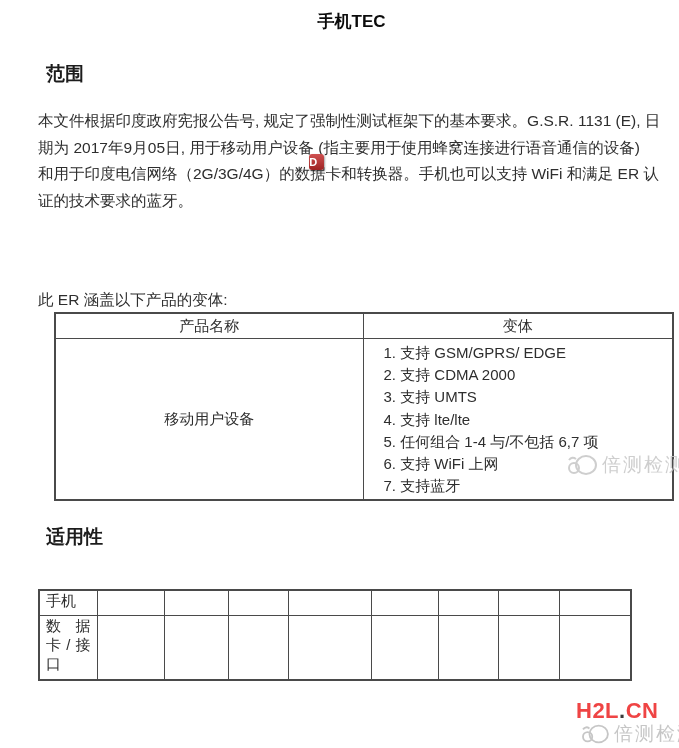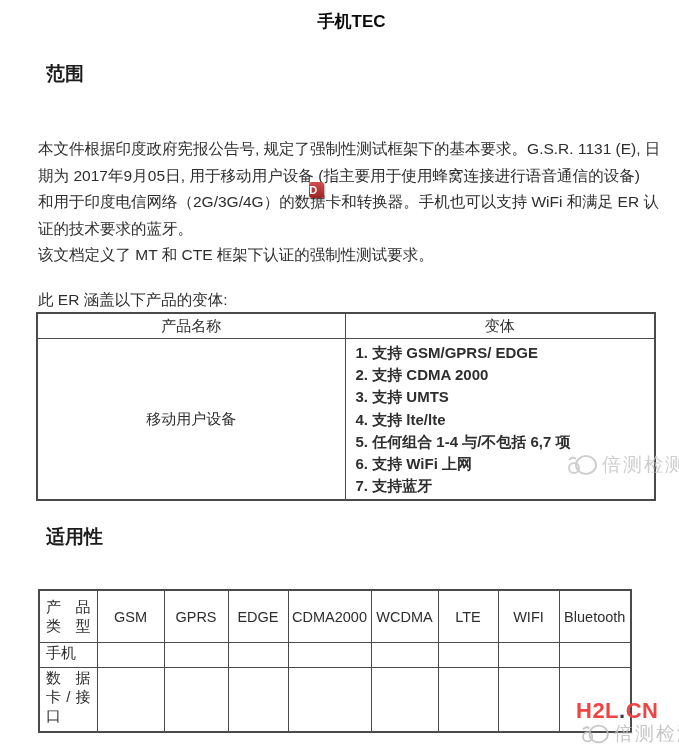--- a/index.html
+++ b/index.html
@@ -8,44 +8,44 @@
     font-family:"Liberation Sans","DejaVu Sans",sans-serif;
     color:#2e2e2e; overflow:hidden;
   }
   .doc-title {
     position:absolute; left:12px; top:10px; width:679px; text-align:center;
     font-size:17px; font-weight:bold; color:#0b0b0b;
   }
   .h-scope {
     position:absolute; left:46px; top:61px; font-size:19px; font-weight:bold; color:#1c1c1c;text-align:right;
   }
-  .para1 { position:absolute; left:38px; top:136px; width:602px; font-size:15.5px; }
+  .para1 { position:absolute; left:38px; top:108px; width:602px; font-size:15.5px; }
   .pline { height:26.5px; line-height:26.5px; white-space:nowrap;
            text-align:justify; text-align-last:justify; }
   .pline.last { text-align:left; text-align-last:left; }
   .para2 { position:absolute; left:38px; top:245px; width:602px; font-size:15.5px; line-height:20px; }
   .variants-intro { position:absolute; left:38px; top:290px; width:602px; font-size:15.5px; }
 
   
   .d-wrap { position:relative; display:inline-block; }
   .d-wrap .covered { color:#3a3a3a; }
   .d-badge {
     position:absolute; left:-1px; top:-7px; width:15px; height:16px;
     background:linear-gradient(#cf5050,#9d2323); border-radius:3px;
     color:#ffffff; font-size:11px; font-weight:bold; line-height:16px; text-align:center;
     box-shadow:1px 1.5px 2px rgba(0,0,0,0.35);
   }
 
   
   table { border-collapse:collapse; table-layout:fixed; position:absolute; background:transparent; }
-  .t1 { left:36px; top:312px; width:618px; border:2px solid #4a4a4a; }
+  .t1 { left:54px; top:312px; width:618px; border:2px solid #4a4a4a; }
   .t1 th, .t1 td { border:1.5px solid #4a4a4a; font-weight:normal; font-size:15px; color:#2e2e2e; }
   .t1 th { height:22px; text-align:center; vertical-align:middle; }
   .t1 .prod-cell { height:158px; text-align:center; vertical-align:middle; }
-  .t1 .var-cell { vertical-align:top; padding:3px 4px 0 10px;font-weight:bold; }
+  .t1 .var-cell { vertical-align:top; padding:3px 4px 0 20px; }
   .t1 .var-item { line-height:22.2px; white-space:nowrap; }
 
   .h-appl { position:absolute; left:46px; top:524px; font-size:19px; font-weight:bold; color:#1c1c1c;font-family:Liberation Serif, serif; }
 
   .t2 { left:38px; top:589px; width:592px; border:2px solid #4a4a4a; }
   .t2 th, .t2 td { border:1.5px solid #4a4a4a; font-weight:normal; font-size:14.5px; color:#2e2e2e; padding:0; }
   .t2 th { height:47px; text-align:center; vertical-align:middle; }
   .t2 th.jcell, .t2 td.jcell {
     text-align:justify; text-align-last:justify; padding:2px 6px; font-size:15px;
   }
@@ -76,21 +76,20 @@
 
   <div class="h-scope">范围</div>
 
   <div class="para1">
     <div class="pline">本文件根据印度政府宪报公告号, 规定了强制性测试框架下的基本要求。G.S.R. 1131 (E), 日</div>
     <div class="pline">期为 2017年9月05日, 用于移动用户设备 (指主要用于使用蜂窝连接进行语音通信的设备)</div>
     <div class="pline"><span>和用于印度电信网络（2G/3G/4G）的数</span><span class="d-wrap"><span class="covered">据</span><span class="d-badge">D</span></span><span>卡和转换器。手机也可以支持 WiFi 和满足 ER 认</span></div>
     <div class="pline last">证的技术要求的蓝牙。</div>
   </div>
 
-  <div class="para2">该文档定义了 MT 和 CTE 框架下认证的强制性测试要求。</div>
 
   <div class="variants-intro">此 ER 涵盖以下产品的变体:</div>
 
   <table class="t1">
     <colgroup>
         <col style="width:308px">
         <col style="width:310px">
       </colgroup>
     <tbody>
         <tr>
@@ -120,31 +119,20 @@
         <col style="width:67px">
         <col style="width:64px">
         <col style="width:60px">
       <col style="width:83px">
         <col style="width:67px">
         <col style="width:60px">
         <col style="width:61px">
       <col style="width:72px">
     </colgroup>
     <tbody>
-        <tr>
-      <th class="jcell">产品类型</th>
-      <th>GSM</th>
-      <th>GPRS</th>
-      <th>EDGE</th>
-      <th>CDMA2000</th>
-      <th>WCDMA</th>
-      <th>LTE</th>
-      <th>WIFI</th>
-      <th>Bluetooth</th>
-    </tr>
     <tr class="row-phone">
       <td class="label-cell">手机</td>
       <td></td>
       <td></td>
       <td></td>
       <td></td>
       <td></td>
       <td></td>
       <td></td>
       <td></td>

